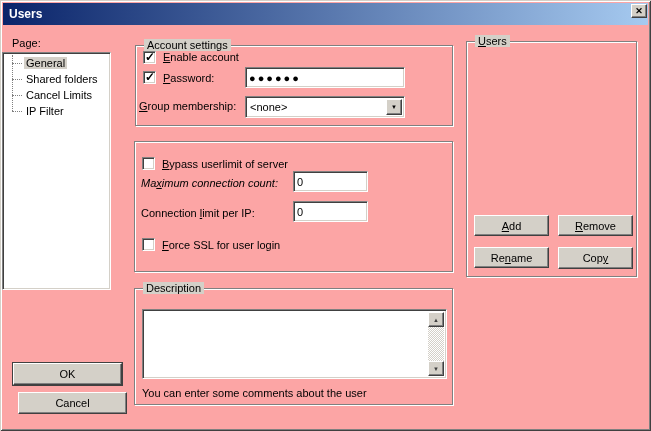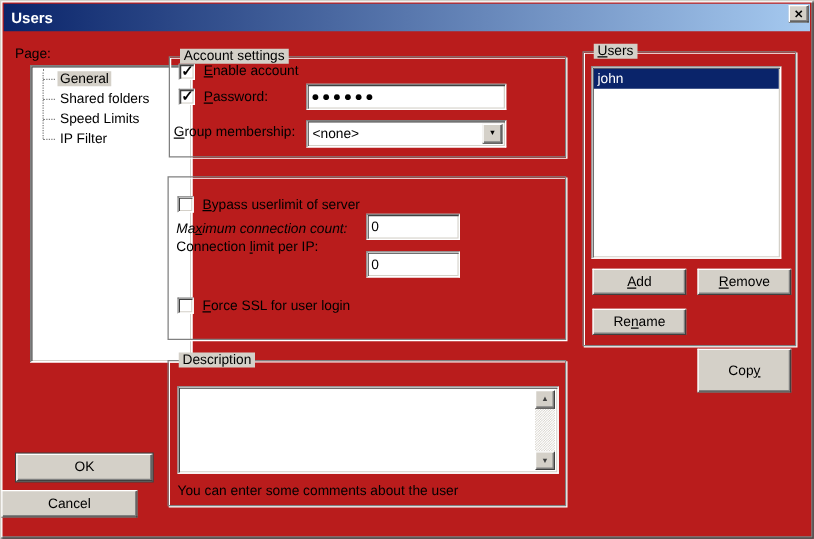--- a/index.html
+++ b/index.html
@@ -1,20 +1,20 @@
 <!DOCTYPE html>
 <html><head>
 <meta charset="utf-8">
 <style>
   * { margin:0; padding:0; box-sizing:border-box; }
   html,body { background:#808080; }
   body { font-family:"Liberation Sans", sans-serif; font-size:11px; color:#000; }
 
   .window {
-    position:relative; width:651px; height:431px; background:#b91c1c;
+    position:relative; width:651px; height:431px; background:#fca5a5;
     box-shadow: inset 1px 1px 0 #d4d0c8, inset -1px -1px 0 #404040,
                 inset 2px 2px 0 #ffffff, inset -2px -2px 0 #808080;
     overflow:hidden;
   }
 
   .titlebar {
     position:absolute; left:3px; top:3px; width:645px; height:22px;
     background:linear-gradient(to right,#0a246a,#a6caf0);
     display:flex; align-items:center;
   }
@@ -60,21 +60,21 @@
   }
   .pw { font-size:10px; letter-spacing:2px; }
 
   .combo { position:absolute; }
   .combo-text { position:absolute; left:4px; top:4px; }
   .combo-arrow {
     position:absolute; right:2px; top:2px; bottom:2px; width:16px;
     display:flex; align-items:center; justify-content:center; font-size:6px;
   }
 
-  .tree { position:absolute; left:24px; top:52px; width:130px; height:238px; padding:2px 0 16px 0; }
+  .tree { position:absolute; left:2px; top:52px; width:109px; height:238px; padding:2px 0 16px 0; }
   .tree-vline { position:absolute; left:9px; top:2px; height:56px; border-left:1px dotted #808080; }
   .tree-row { position:relative; height:16px; line-height:16px; padding-left:21px; }
   .tree-row::before { content:""; position:absolute; left:9px; top:8px; width:10px; border-top:1px dotted #808080; }
   .tree-row .t-label { padding:0 2px; }
   .tree-row.selected .t-label { background:#d4d0c8; }
 
   .listbox { position:absolute; left:473px; top:53px; width:152px; height:154px; padding:1px; }
   .list-row { height:16px; line-height:16px; padding-left:3px; }
   .list-row.selected { background:#0a246a; color:#fff; }
 
@@ -111,21 +111,21 @@
   <div class="label" style="left:12px; top:37px;">Page:</div>
   <div class="tree sunken">
     <div class="tree-vline"></div>
     <div class="tree-row selected">
       <span class="t-label">General</span>
     </div>
     <div class="tree-row">
       <span class="t-label">Shared folders</span>
     </div>
     <div class="tree-row">
-      <span class="t-label">Speed Limits</span>
+      <span class="t-label">Cancel Limits</span>
     </div>
     <div class="tree-row">
       <span class="t-label">IP Filter</span>
     </div>
   </div>
 
   <div class="groupbox" style="left:135px; top:45px; width:318px; height:81px;">
     <span class="group-label">Account settings</span>
   </div>
   <span class="checkbox checked" style="left:143px; top:51px;"></span>
@@ -137,60 +137,57 @@
   <div class="combo sunken" style="left:245px; top:96px; width:160px; height:22px;">
     <span class="combo-text">&lt;none&gt;</span>
     <span class="combo-arrow raised">▼</span>
   </div>
 
   <div class="groupbox" style="left:134px; top:141px; width:319px; height:131px;"></div>
   <span class="checkbox" style="left:142px; top:157px;"></span>
   <span class="label" style="left:162px; top:158px;"><span></span><u>B</u><span>ypass userlimit of server</span></span>
   <span class="label" style="left:141px; top:177px;font-style:italic;"><span>Ma</span><u>x</u><span>imum connection count:</span></span>
   <input class="field sunken" style="left: 293px; top: 171px; width: 75px; height: 21px;" value="0">
-  <span class="label" style="left:141px; top:192px;"><span>Connection </span><u>l</u><span>imit per IP:</span></span>
+  <span class="label" style="left:141px; top:207px;"><span>Connection </span><u>l</u><span>imit per IP:</span></span>
   <input class="field sunken" style="left: 293px; top: 201px; width: 75px; height: 21px;" value="0">
   <span class="checkbox" style="left:142px; top:238px;"></span>
   <span class="label" style="left:162px; top:239px;"><span></span><u>F</u><span>orce SSL for user login</span></span>
 
   <div class="groupbox" style="left:134px; top:288px; width:319px; height:117px;">
     <span class="group-label">Description</span>
   </div>
   <div class="textbox sunken">
     <div class="textbox-content"></div>
     <div class="vscroll">
       <div class="scroll-btn scroll-up raised">▲</div>
       <div class="scroll-btn scroll-down raised">▼</div>
     </div>
   </div>
   <span class="label" style="left:142px; top:387px;">You can enter some comments about the user</span>
 
   <div class="groupbox" style="left:466px; top:41px; width:171px; height:236px;">
     <span class="group-label"><span></span><u>U</u><span>sers</span></span>
   </div>
-  <div class="listbox sunken">
-    <div class="list-row selected">john</div>
-  </div>
   <button class="btn raised" style="left:474px; top:215px; width:75px; height:21px;">
       <span></span>
       <u>A</u>
       <span>dd</span>
     </button>
   <button class="btn raised" style="left:558px; top:215px; width:75px; height:21px;">
       <span></span>
       <u>R</u>
       <span>emove</span>
     </button>
   <button class="btn raised" style="left:474px; top:247px; width:75px; height:21px;text-align:center;">
       <span>Re</span>
       <u>n</u>
       <span>ame</span>
     </button>
-  <button class="btn raised" style="left:558px; top:247px; width:75px; height:35px;margin-top:32px;">
+  <button class="btn raised" style="left:558px; top:247px; width:75px; height:22px;">
       <span>Cop</span>
       <u>y</u>
       <span></span>
     </button>
 
   <button class="btn raised btn-ok" style="left:13px; top:363px; width:109px; height:22px;">OK</button>
-  <button class="btn raised" style="left:1px; top:392px; width:109px; height:22px;">Cancel</button>
+  <button class="btn raised" style="left:18px; top:392px; width:109px; height:22px;">Cancel</button>
 
 </div>
 
 </body></html>

